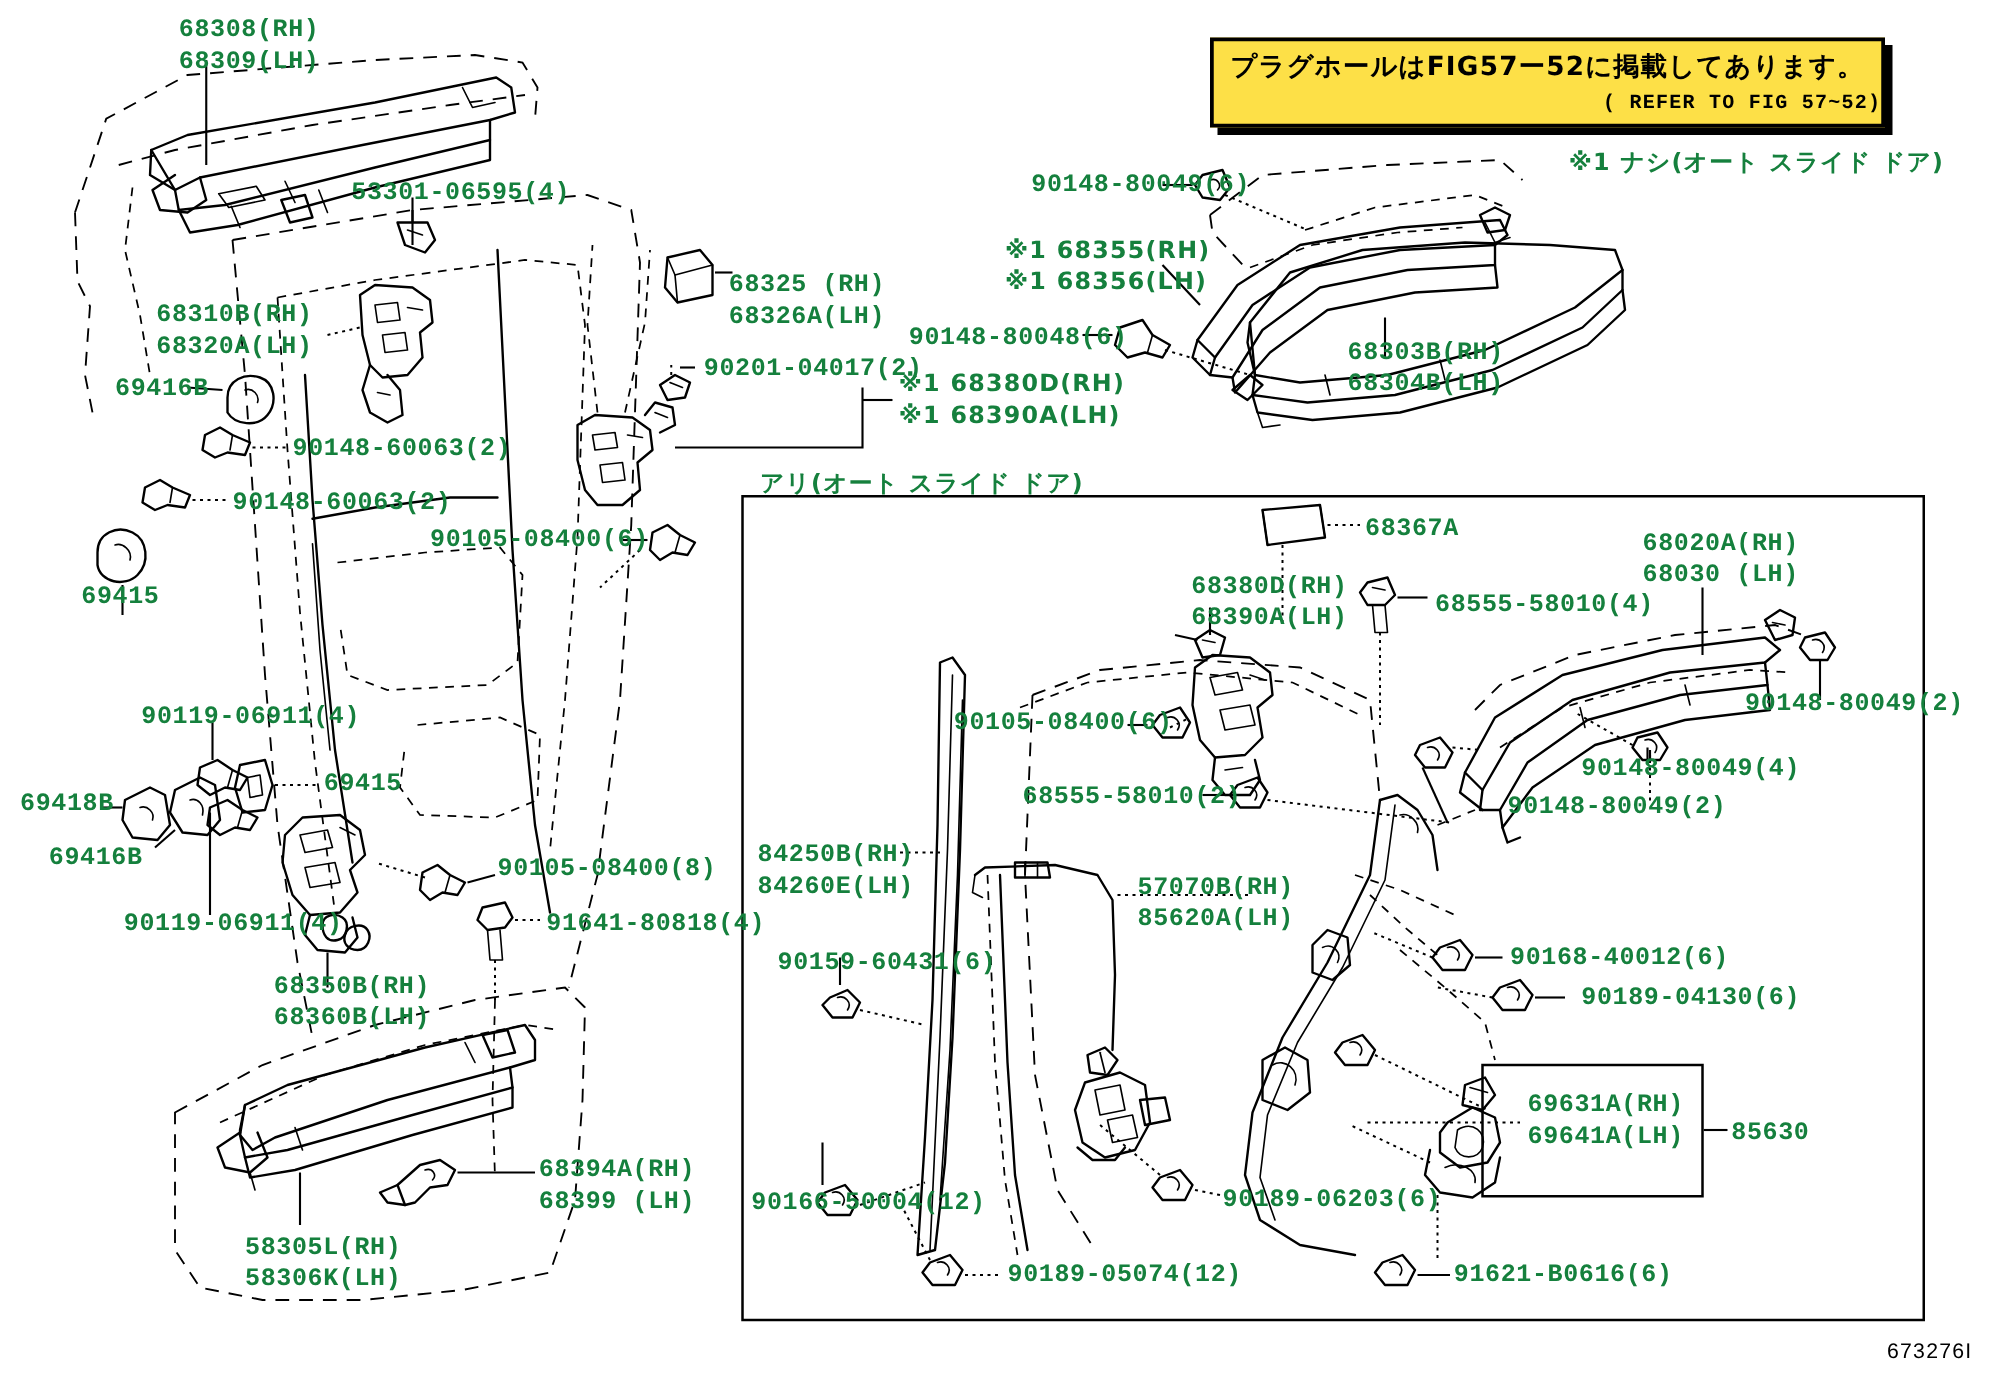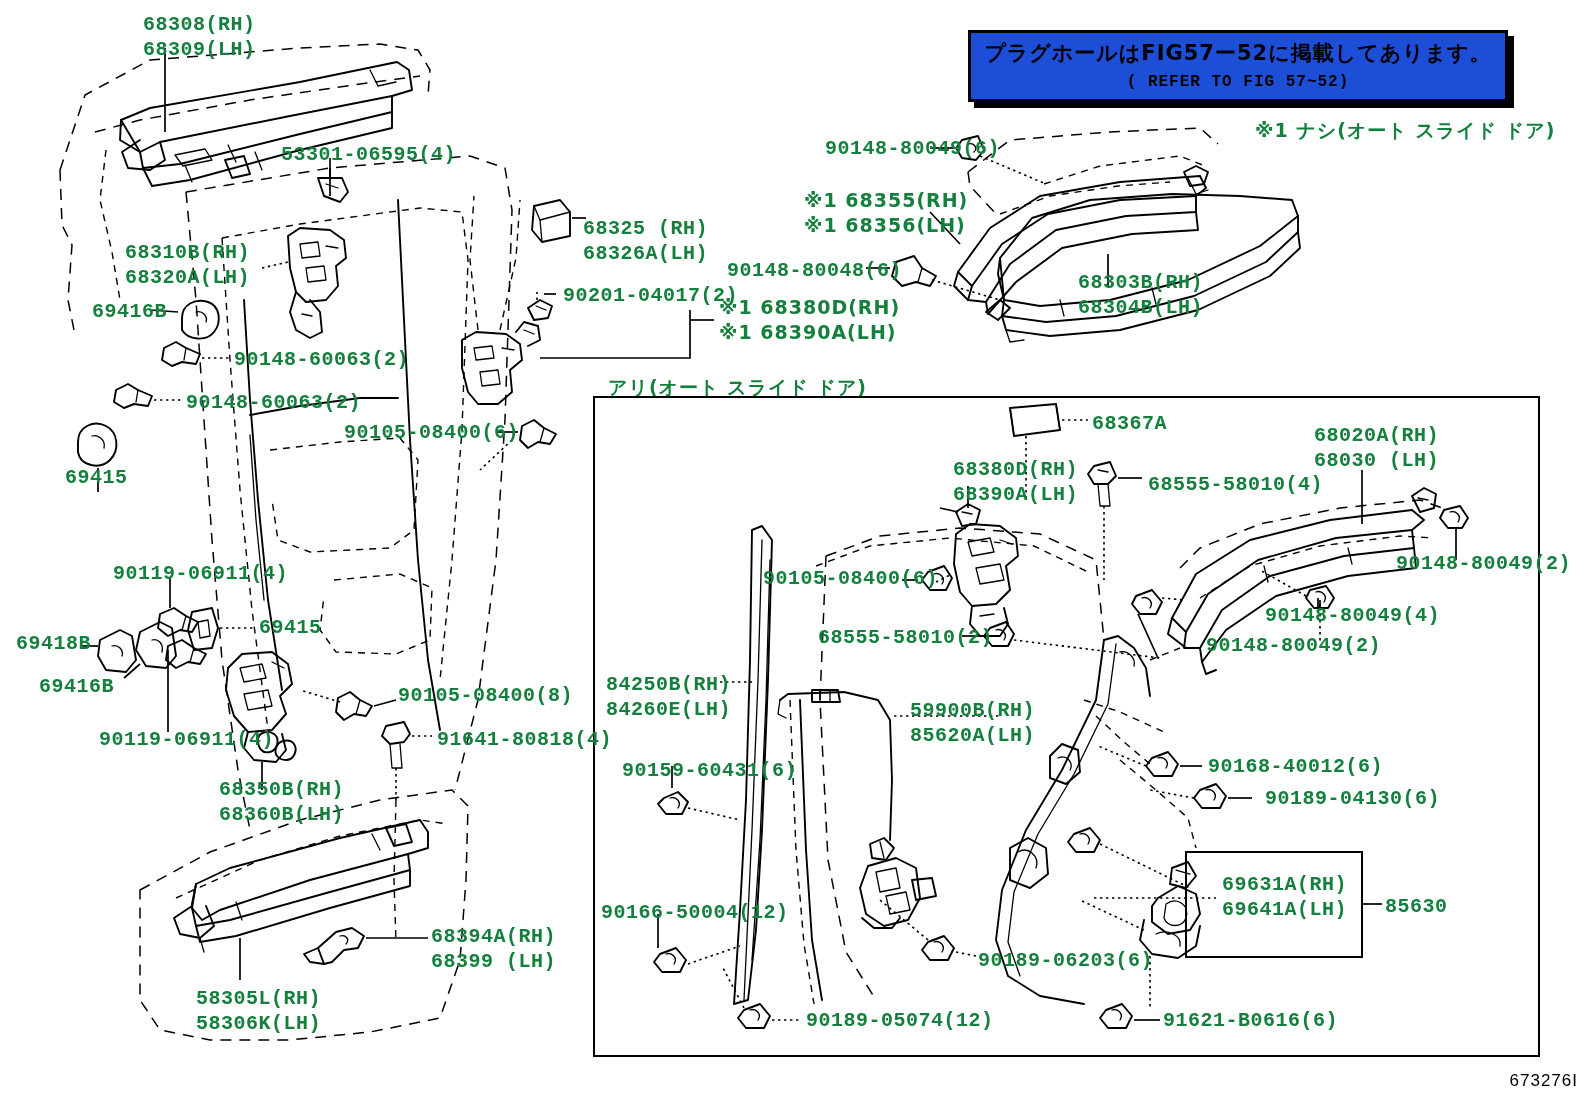--- a/index.html
+++ b/index.html
@@ -31,39 +31,39 @@
     font-weight: bold;
     letter-spacing: 1px;
   }
   .notice {
     position: absolute;
     left: 968px;
     top: 30px;
     width: 540px;
     height: 72px;
     border: 3px solid #000;
-    background: #1d4ed8;
+    background: #fde047;
     box-shadow: 6px 6px 0 #000;
     box-sizing: border-box;
   }
   .notice .n1 {
     position: absolute;
     left: 0; right: 0;
     top: 6px;
     text-align: center;
     font-family: "DejaVu Sans", sans-serif;
     font-size: 21px;
     font-weight: bold;
     letter-spacing: 1px;
   }
   .notice .n2 {
     position: absolute;
     left: 0; right: 0;
     top: 40px;
-    text-align: center;
+    text-align: right;
     font-family: "Liberation Mono", "DejaVu Sans Mono", monospace;
     font-size: 16px;
     font-weight: bold;
     letter-spacing: 1px;
   }
   .panel {
     position: absolute;
     left: 593px;
     top: 396px;
     width: 947px;
@@ -466,25 +466,25 @@
   <div class="lbl" style="left:1092px; top:411px;">68367A</div>
   <div class="lbl" style="left:1314px; top:423px;"><span>68020A(RH)</span><br><span>68030 (LH)</span></div>
   <div class="lbl" style="left:953px; top:457px;"><span>68380D(RH)</span><br><span>68390A(LH)</span></div>
   <div class="lbl" style="left:1148px; top:472px;">68555-58010(4)</div>
   <div class="lbl" style="left:1396px; top:551px;">90148-80049(2)</div>
   <div class="lbl" style="left:1265px; top:603px;">90148-80049(4)</div>
   <div class="lbl" style="left:1206px; top:633px;">90148-80049(2)</div>
   <div class="lbl" style="left:763px; top:566px;">90105-08400(6)</div>
   <div class="lbl" style="left:818px; top:625px;">68555-58010(2)</div>
   <div class="lbl" style="left:606px; top:672px;"><span>84250B(RH)</span><br><span>84260E(LH)</span></div>
-  <div class="lbl" style="left:910px; top:698px;"><span>59900B(RH)</span><br><span>85620A(LH)</span></div>
+  <div class="lbl" style="left:910px; top:698px;"><span>57070B(RH)</span><br><span>85620A(LH)</span></div>
   <div class="lbl" style="left:622px; top:758px;">90159-60431(6)</div>
   <div class="lbl" style="left:1208px; top:754px;">90168-40012(6)</div>
   <div class="lbl" style="left:1265px; top:786px;">90189-04130(6)</div>
-  <div class="lbl" style="left:601px; top:900px;text-align:center;">90166-50004(12)</div>
+  <div class="lbl" style="left:601px; top:950px;text-align:center;">90166-50004(12)</div>
   <div class="lbl" style="left:1222px; top:872px;"><span>69631A(RH)</span><br><span>69641A(LH)</span></div>
   <div class="lbl" style="left:1385px; top:894px;">85630</div>
   <div class="lbl" style="left:978px; top:948px;">90189-06203(6)</div>
   <div class="lbl" style="left:806px; top:1008px;">90189-05074(12)</div>
   <div class="lbl" style="left:1163px; top:1008px;">91621-B0616(6)</div>
 
   <div class="figid">673276I</div>
 
 </div>
 

